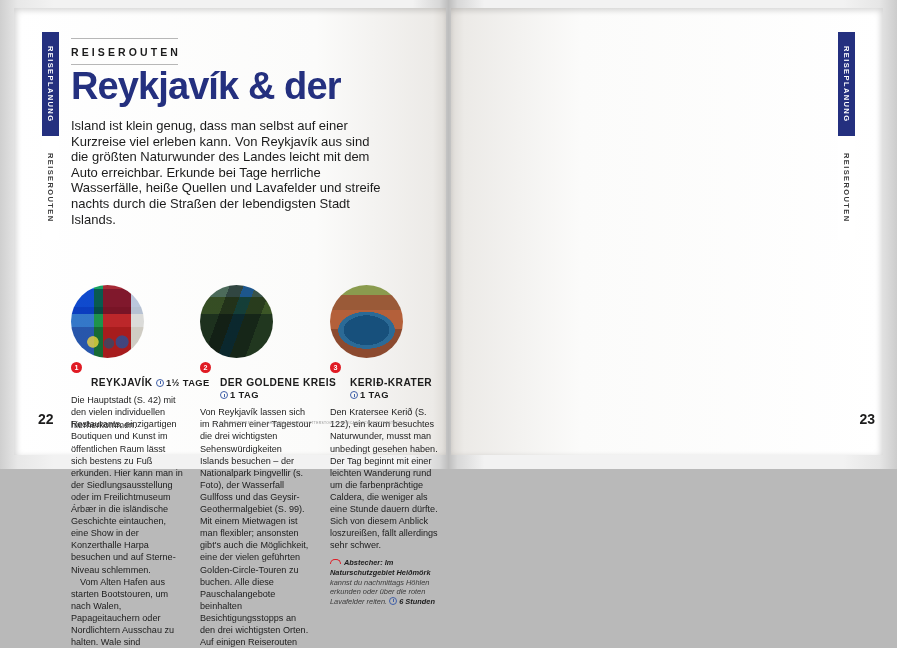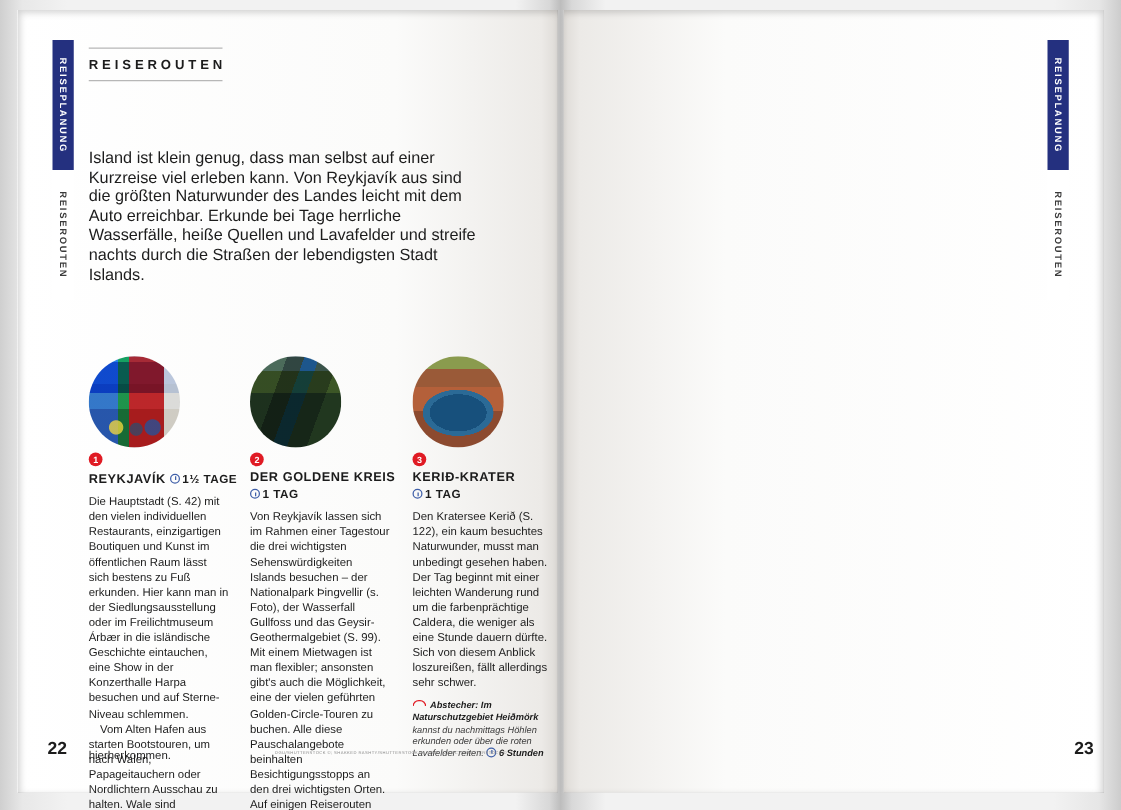--- a/index.html
+++ b/index.html
@@ -4,21 +4,21 @@
 <style>
   * { box-sizing: border-box; margin: 0; padding: 0; }
   html, body {
     width: 897px; height: 648px;
     font-family: "Liberation Sans", sans-serif;
     background: #b9b9b9;
     overflow: hidden;
   }
   #spread {
     position: relative;
-    width: 897px; height: 648px;
+    width: 897px; height: 469px;
     background: linear-gradient(90deg,#cfcfcf 0%, #e8e8e8 2%, #f2f2f2 6%, #f2f2f2 46%,
                 #d8d8d8 49%, #bdbdbd 50%, #d8d8d8 51%, #f2f2f2 54%, #f2f2f2 94%, #e6e6e6 98%, #cccccc 100%);
   }
   .page {
     position: absolute; top: 8px; bottom: 14px;
     background: #f7f7f5;
   }
   #page-left  { left: 14px;  right: 451px; box-shadow: 2px 2px 6px rgba(0,0,0,.18) inset; }
   #page-right { left: 451px; right: 14px;  box-shadow: -2px 2px 6px rgba(0,0,0,.18) inset; }
   #page-left  { background: linear-gradient(90deg,#ffffff 0%,#fbfbfa 70%,#eceae7 97%,#dedbd7 100%); }
@@ -96,21 +96,21 @@
 
   
   .sec { position: absolute; font-size: 9.1px; line-height: 12.1px; color: #1c1c1c; }
   .num {
     display: inline-block; width: 11px; height: 11px; border-radius: 50%;
     background: #e01b24; color: #fff; font-size: 7.2px; font-weight: bold;
     text-align: center; line-height: 11px; vertical-align: middle;
   }
   .sec-head {
     font-size: 10.2px; font-weight: bold; letter-spacing: .45px; color: #1c1c1c;
-    margin-top: 4px; white-space: nowrap;
+    margin-top: 4px; white-space: nowrap; margin-left: 20px;
   }
   .clock { display:inline-block; width:8px; height:8px; border:1.2px solid #3f5fa8;
            border-radius:50%; position:relative; vertical-align:-1px; margin-right:2px;}
   .clock::after{ content:''; position:absolute; left:3px; top:1.4px; width:1px; height:3px; background:#3f5fa8;}
   .dur { font-size: 9.4px; font-weight: bold; letter-spacing: .4px; }
   .sec p { margin-top: 5px; }
   .sec p + p { margin-top: 0; text-indent: 9px; }
 
   #sec1 { left: 57px; top: 353px; width: 113px; }
   #sec2 { left: 186px; top: 353px; width: 113px; }
@@ -143,21 +143,21 @@
   <div class="page" id="page-left">
 
     <div class="tab tab-blue" id="tab-l-1">REISEPLANUNG</div>
     <div class="tab tab-white" id="tab-l-2">REISEROUTEN</div>
 
     <div class="content-l">
       <div class="rule"></div>
       <div class="kicker">REISEROUTEN</div>
       <div class="rule"></div>
       <h1 class="title">
-        <br>
+        <span>Reykjavík &amp; der</span><br>
       </h1>
       <p class="intro">Island ist klein genug, dass man selbst auf einer Kurzreise viel erleben kann. Von Reykjavík aus sind die größten Naturwunder des Landes leicht mit dem Auto erreichbar. Erkunde bei Tage herrliche Wasserfälle, heiße Quellen und Lavafelder und streife nachts durch die Straßen der lebendigsten Stadt Islands.</p>
     </div>
 
     <div class="circ-row">
       <div class="circ c1">
           <div class="photo-city"></div>
         </div>
       <div class="circ c2">
           <div class="photo-thingvellir"></div>

